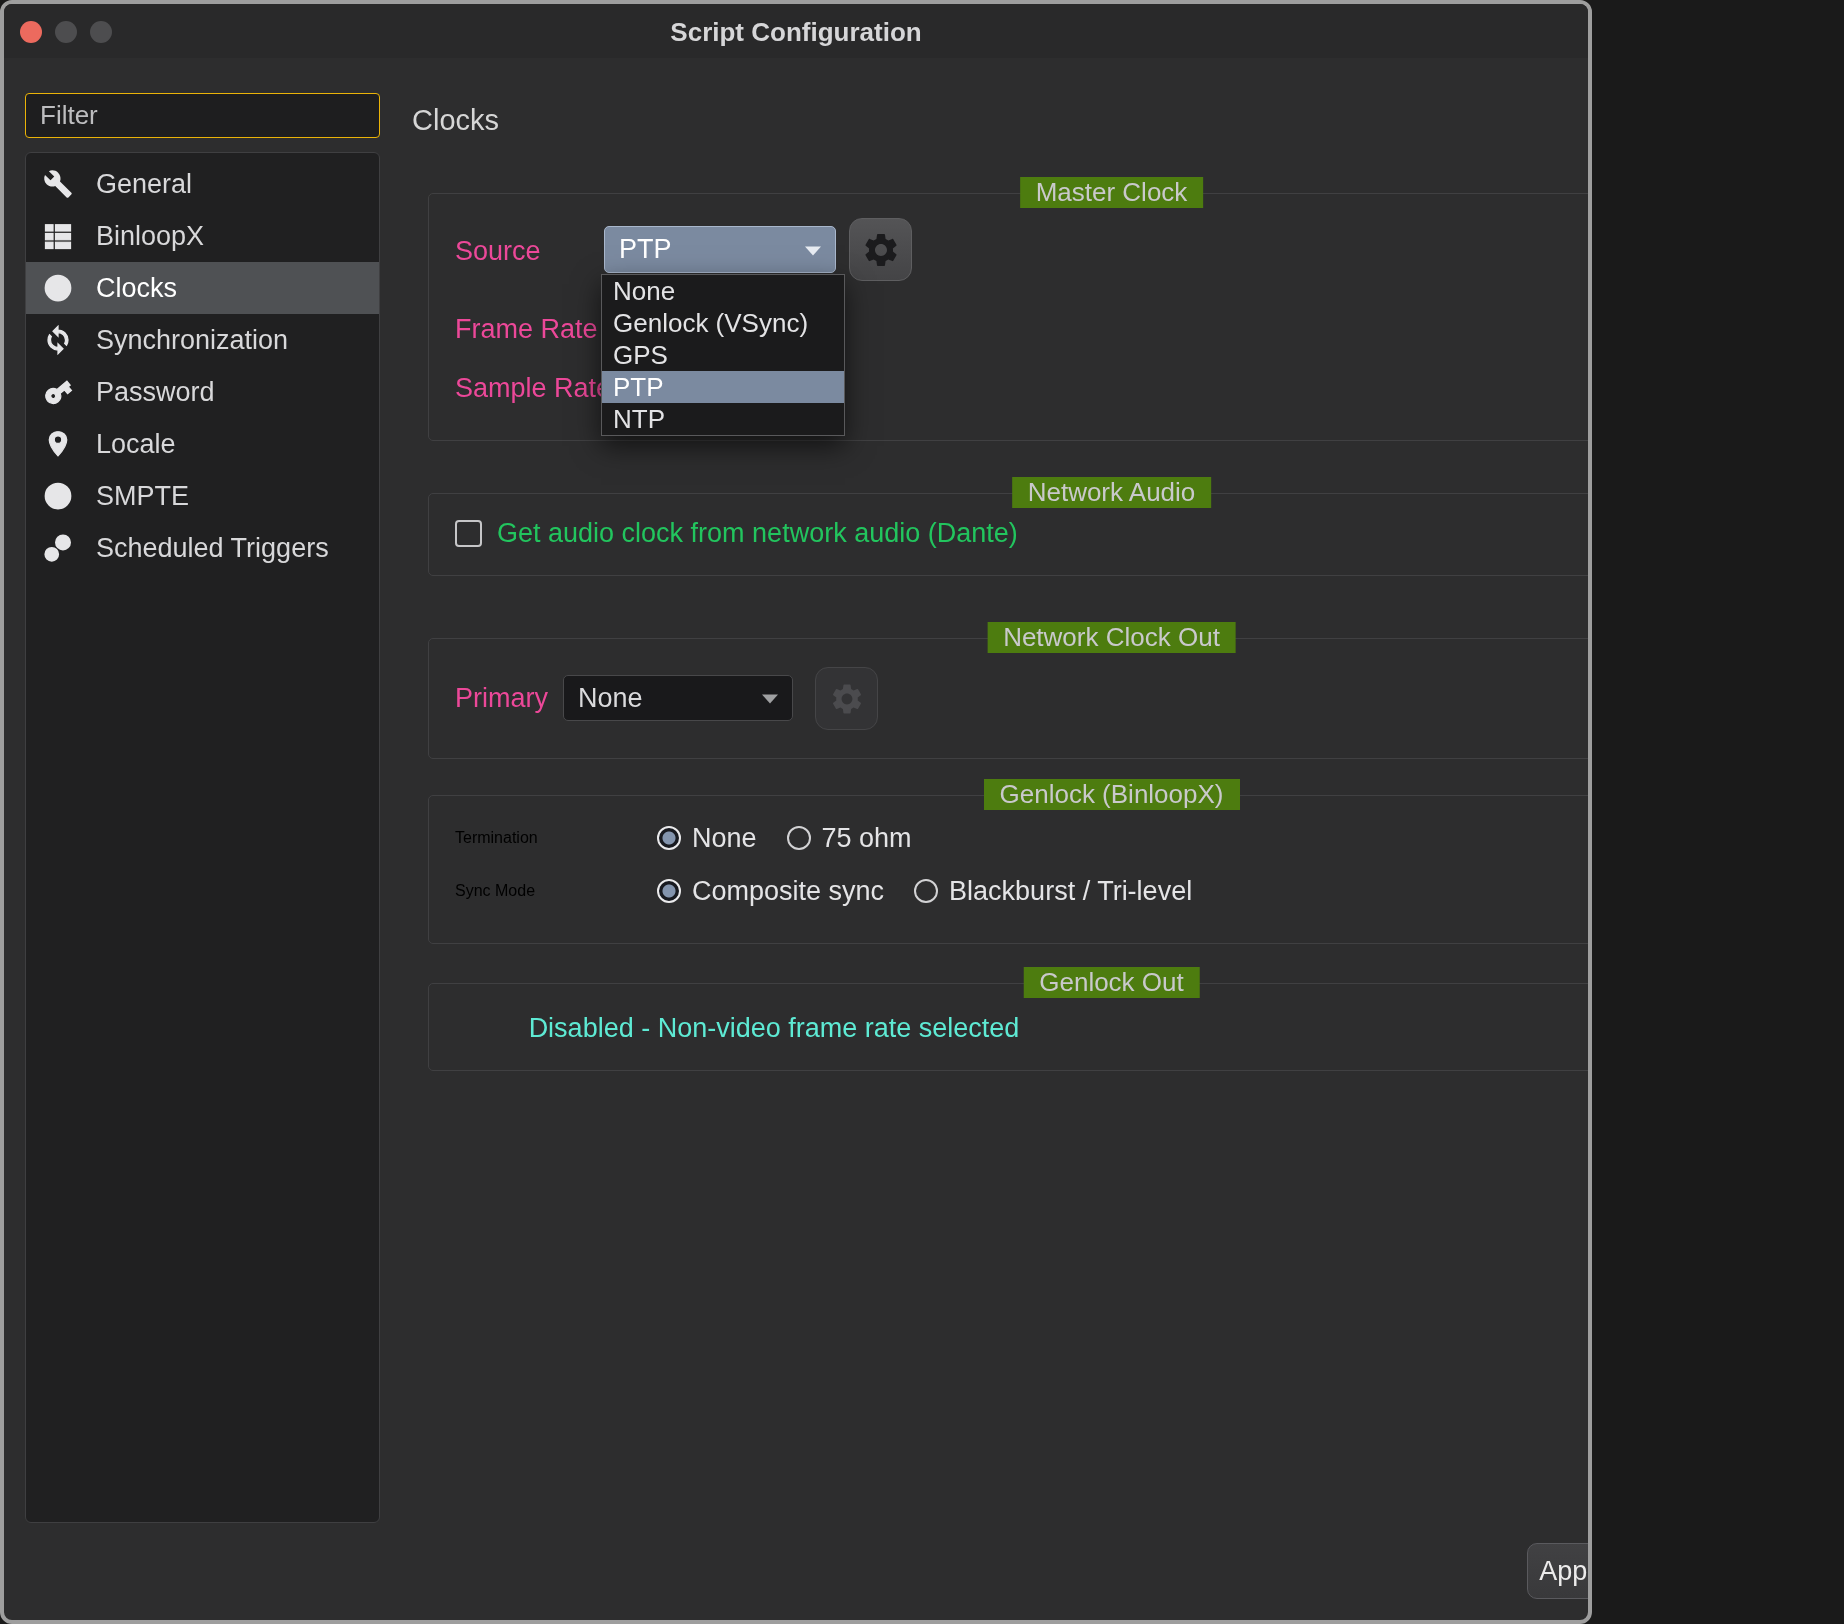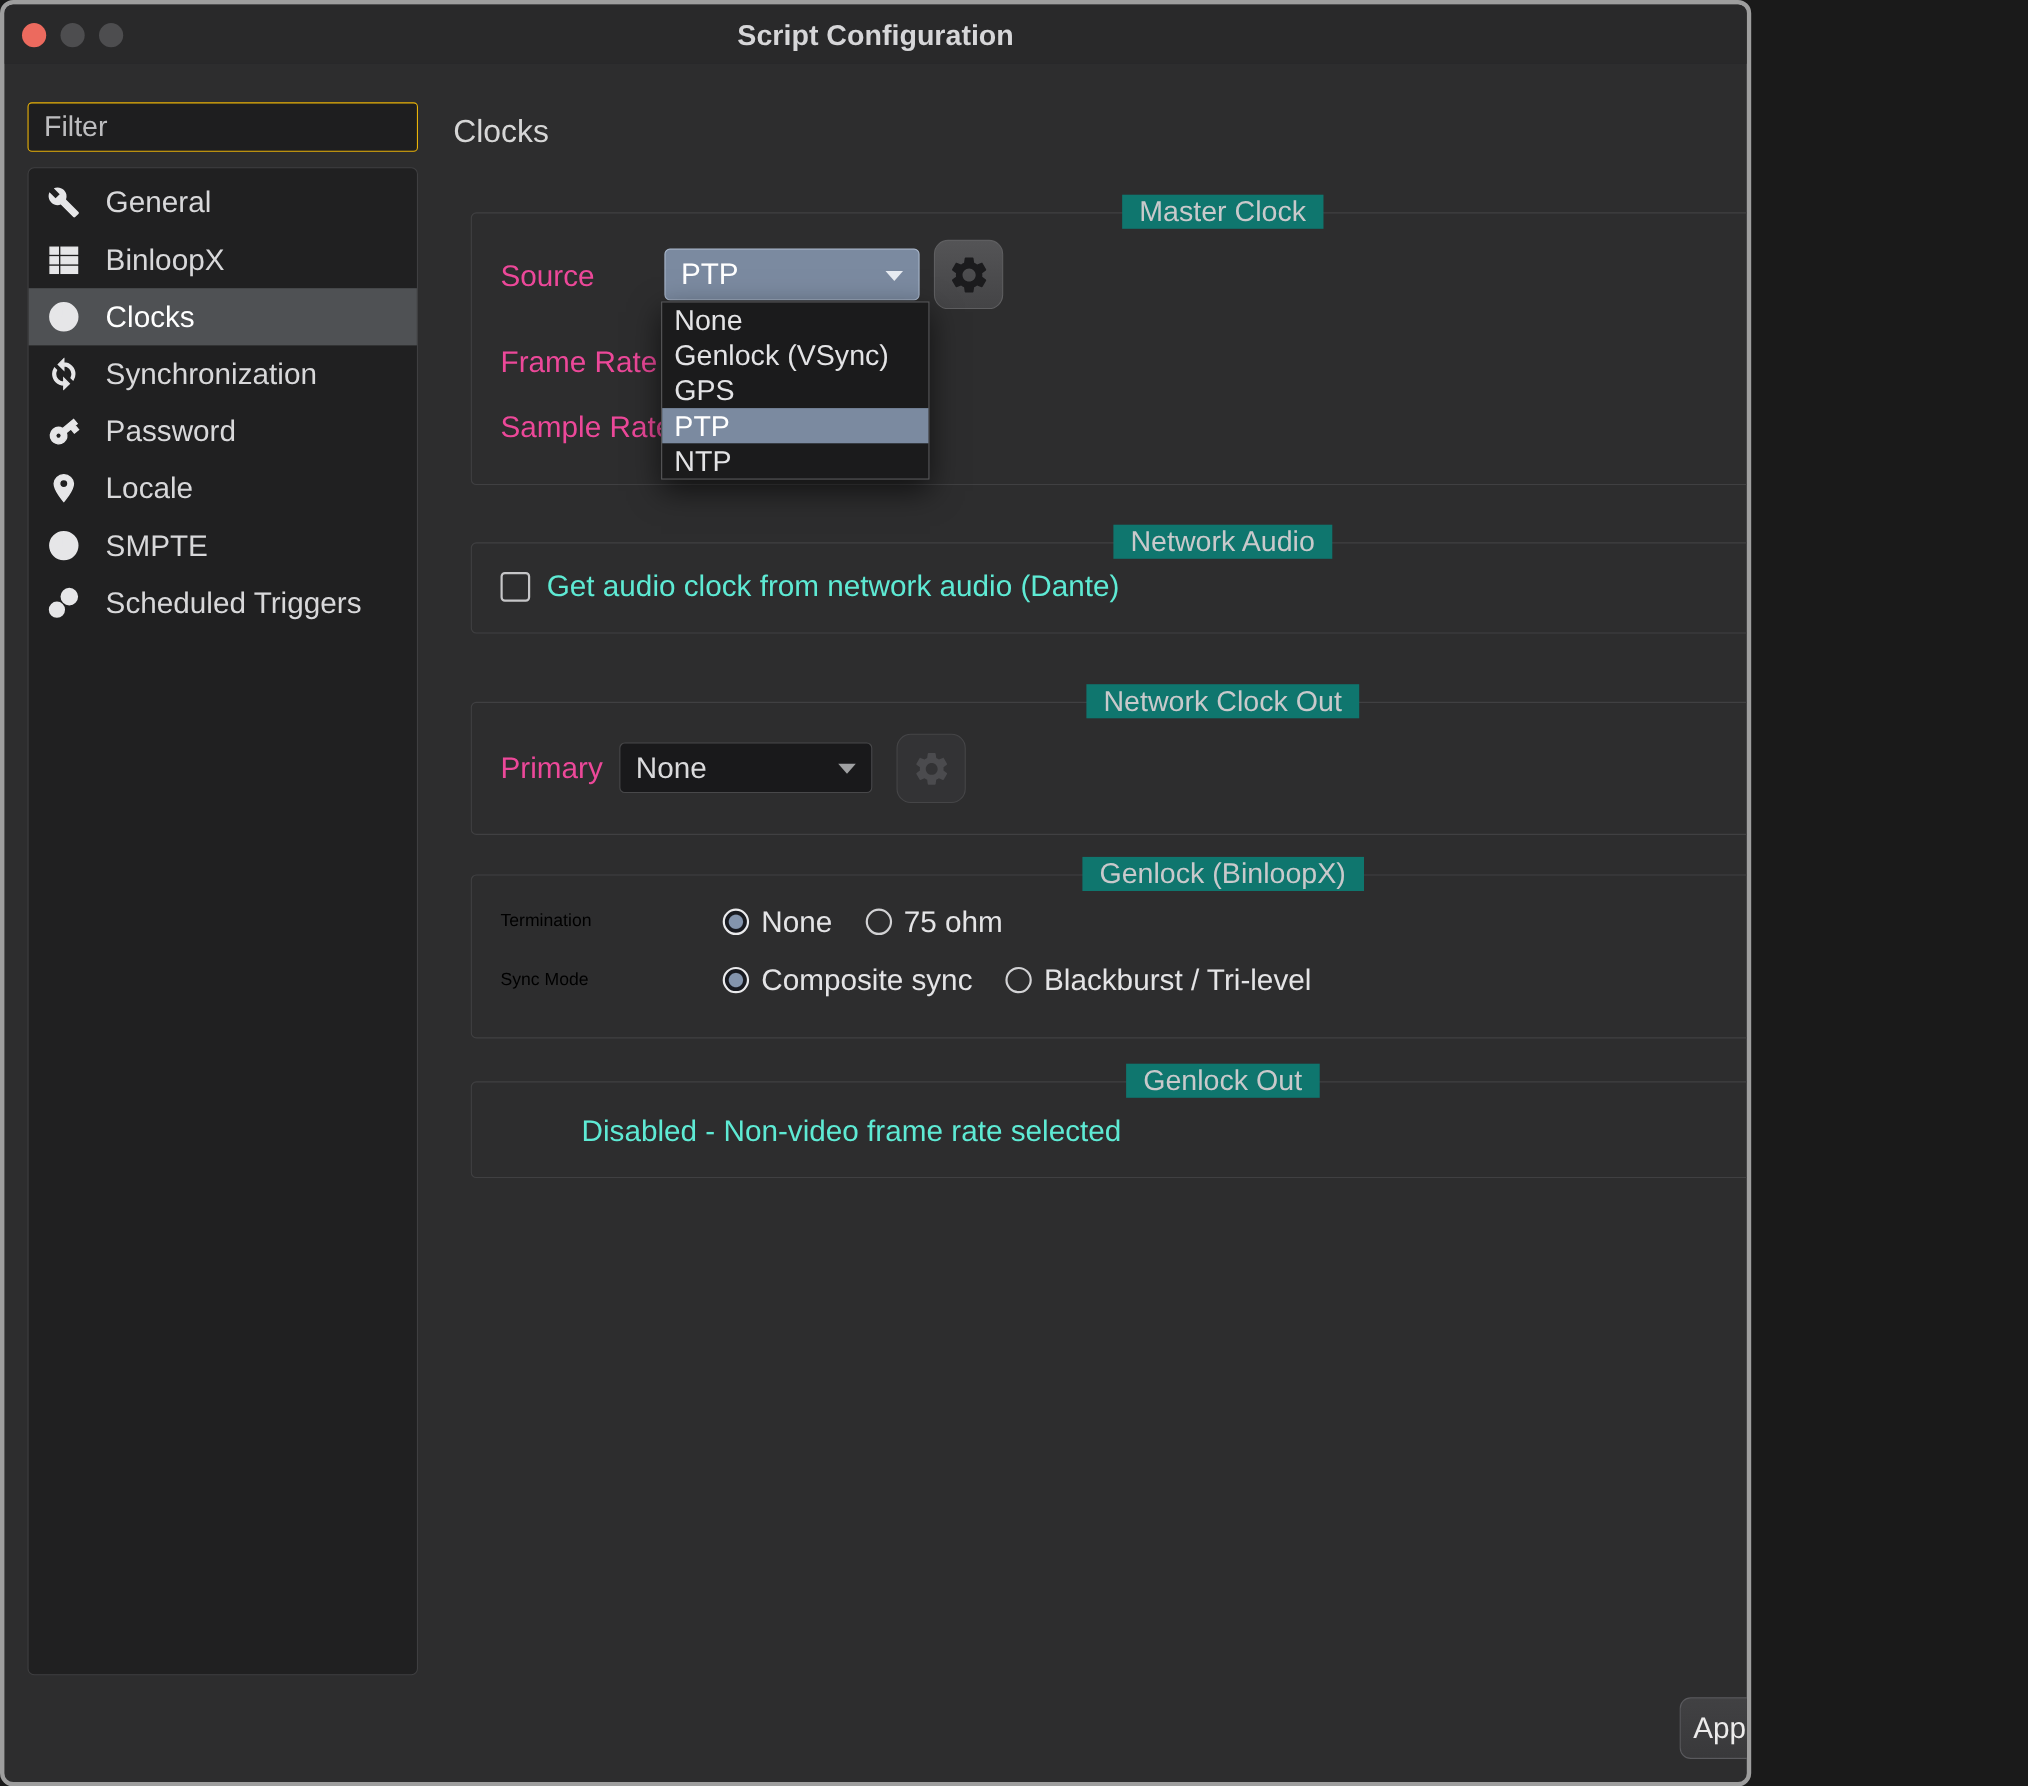--- a/index.html
+++ b/index.html
@@ -23,21 +23,21 @@
   .side-item.selected{background:#4f5154;}
   .side-icon{width:34px;height:34px;margin-left:15px;display:flex;align-items:center;justify-content:center;}
   .side-icon svg{width:30px;height:30px;fill:#e6e6e8;stroke:#e6e6e8;}
   .side-label{margin-left:21px;font-size:27px;color:#d8d8da;}
   .side-item.selected .side-label{color:#ffffff;}
   
   #page-title{position:absolute;left:408px;top:100px;font-size:29px;color:#d6d6d6;}
   .group{position:absolute;left:424px;width:1367px;box-sizing:border-box;
          border:1px solid #404042;border-radius:5px;}
   .legend{position:absolute;left:50%;top:-17px;transform:translateX(-50%);
-          background:#0f766e;padding:0 16px;font-size:26px;color:#c9c9cb;white-space:nowrap;}
+          background:#4d7c0f;padding:0 16px;font-size:26px;color:#c9c9cb;white-space:nowrap;}
   #group-master{top:189px;height:248px;}
   #group-netaudio{top:489px;height:83px;}
   #group-netclock{top:634px;height:121px;}
   #group-genlock{top:791px;height:149px;}
   #group-genout{top:979px;height:88px;}
   .fld-label{position:absolute;font-size:27px;color:#ec4899;}
   
   .combo{position:absolute;box-sizing:border-box;border-radius:5px;font-size:27px;
          display:flex;align-items:center;padding-left:14px;cursor:default;}
   #combo-source{left:175px;top:32px;width:232px;height:47px;background:#7b8aa0;
@@ -56,21 +56,21 @@
   
   .gear-btn{position:absolute;width:63px;height:63px;border-radius:13px;box-sizing:border-box;
             display:flex;align-items:center;justify-content:center;}
   #gear-master{left:420px;top:24px;background:linear-gradient(#545456,#444446);border:1px solid #5e5e60;}
   #gear-master svg{width:40px;height:40px;fill:#1b1b1d;}
   #gear-netclock{left:386px;top:28px;background:#333335;border:1px solid #454547;}
   #gear-netclock svg{width:36px;height:36px;fill:#4b4b4e;}
   
   #netaudio-row{position:absolute;left:26px;top:24px;display:flex;align-items:center;}
   .checkbox{width:27px;height:27px;box-sizing:border-box;border:2px solid #c6c6c8;border-radius:4px;background:transparent;}
-  #netaudio-label{margin-left:15px;font-size:27px;color:#5eead4;}
+  #netaudio-label{margin-left:15px;font-size:27px;color:#22c55e;}
   
   .radio-row{position:absolute;left:26px;display:flex;align-items:center;height:48px;}
   .radio-options{position:absolute;left:228px;display:flex;align-items:center;height:48px;gap:30px;}
   .radio-opt{display:flex;align-items:center;}
   .radio{width:24px;height:24px;border-radius:50%;box-sizing:border-box;border:2px solid #d2d2d4;}
   .radio.sel{border:2px solid #eaeaec;background:radial-gradient(circle,#8394ad 0 6px,#181a20 7px);}
   .radio-opt span.rlabel{margin-left:11px;font-size:27px;color:#e4e4e6;}
   
   #genout-status{position:absolute;left:0;top:29px;width:690px;text-align:center;
                  font-size:27px;color:#5eead4;}

